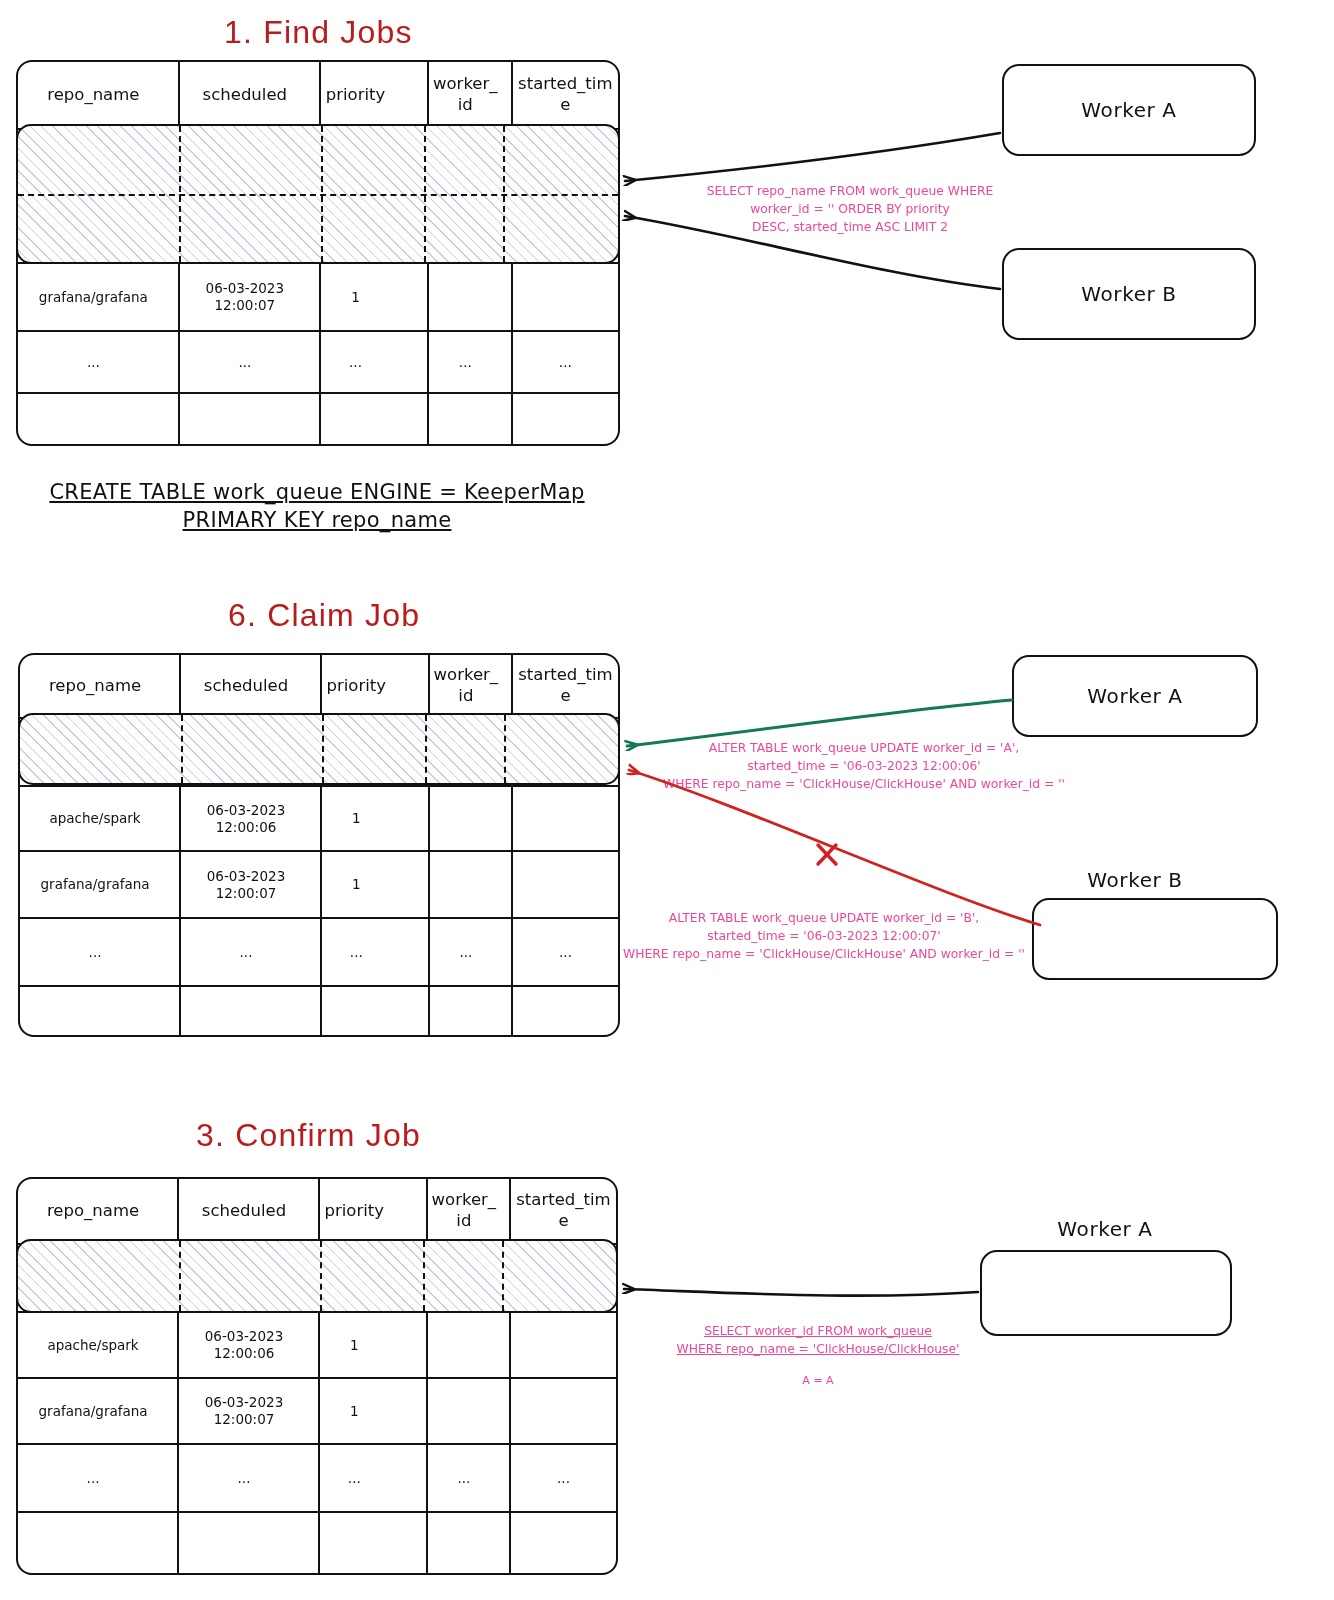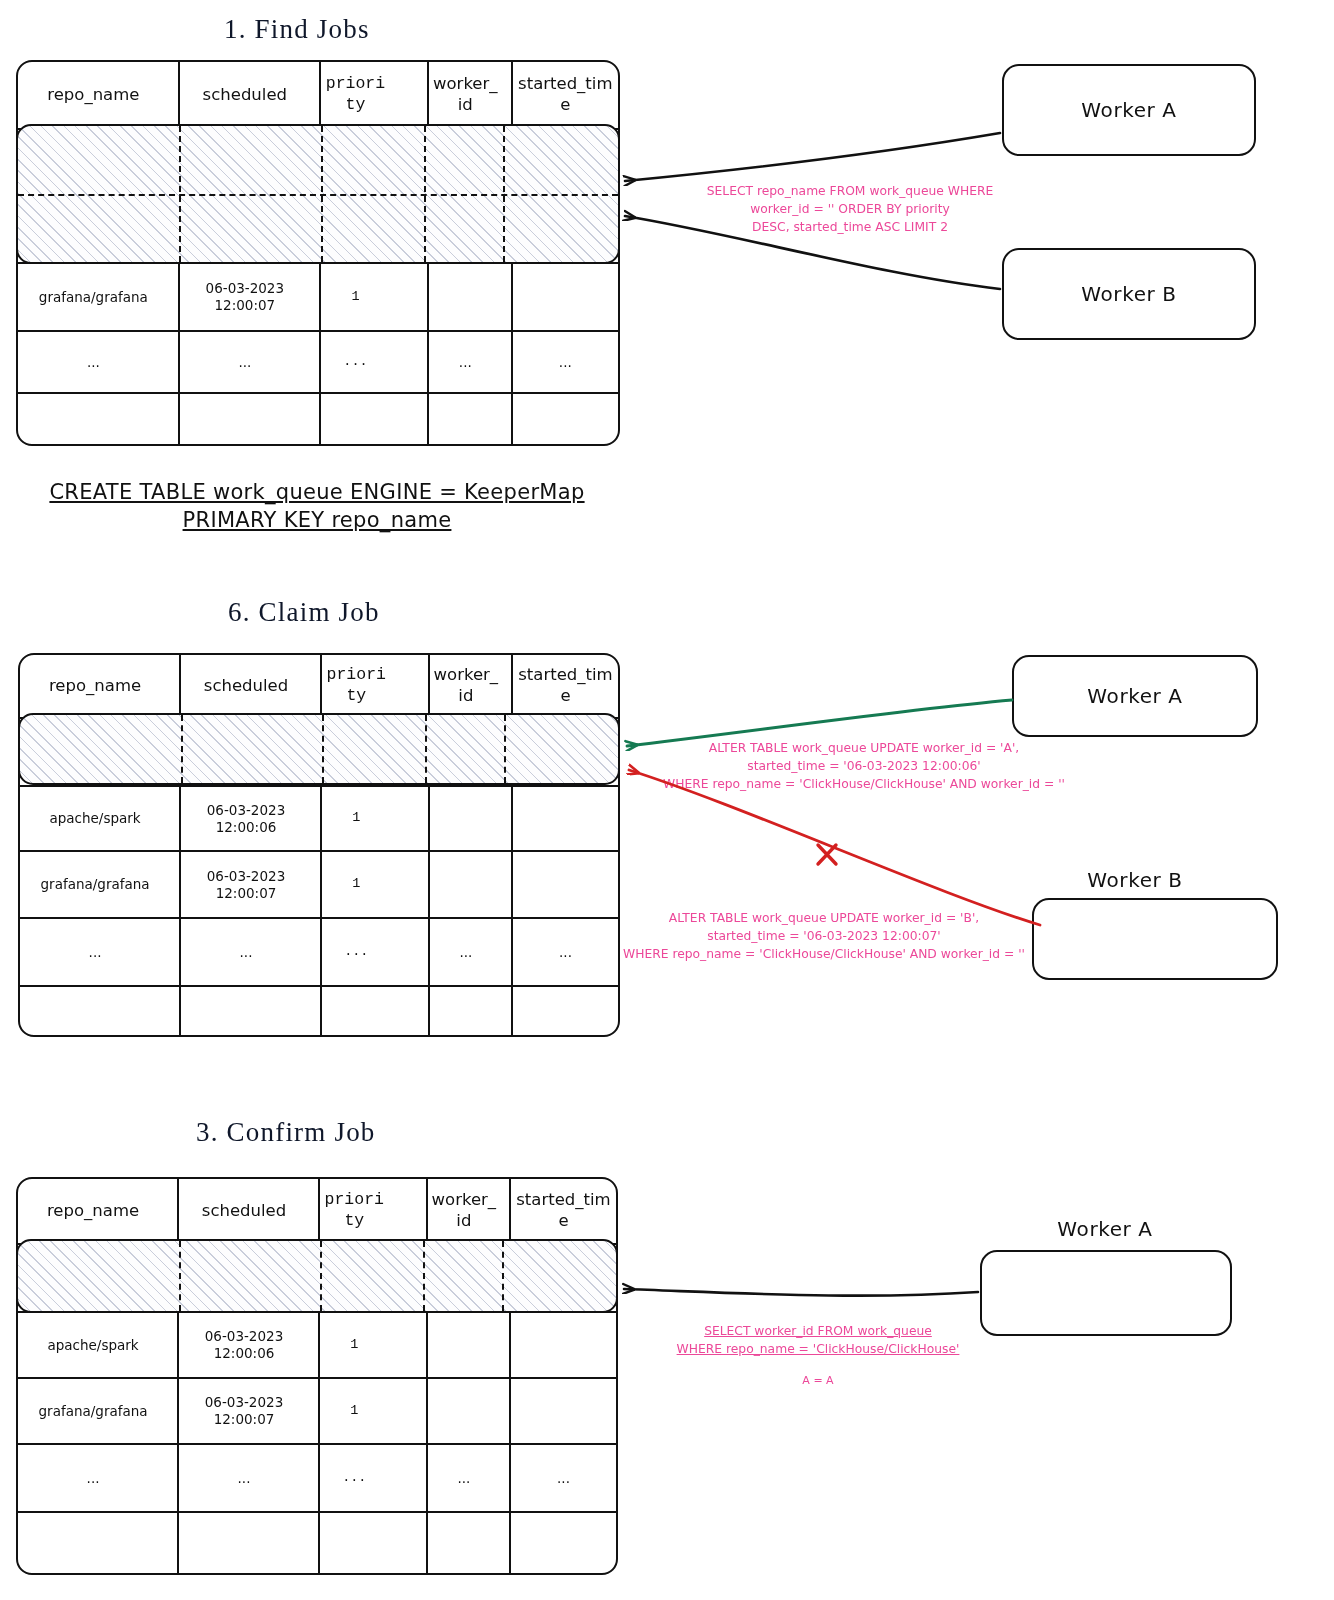--- a/index.html
+++ b/index.html
@@ -8,24 +8,24 @@
     background: #ffffff;
     font-family: "DejaVu Sans", sans-serif;
     overflow: hidden;
   }
   .page { position: relative; width: 1334px; height: 1600px; }
 
   .section { position: absolute; left: 0; width: 1334px; }
 
   .sec-title {
     position: absolute;
-    font-family: Liberation Serif, serif;
-    font-size: 27px;
+    font-family: Liberation Sans, sans-serif;
+    font-size: 32px;
     letter-spacing: 1.2px;
-    color: #0f172a;
+    color: #b91c1c;
     white-space: nowrap;
   }
 
   
   .tbl-wrap { position: absolute; }
   .tbl {
     position: relative;
     border: 2.6px solid #111;
     border-radius: 16px;
     background: #fff;
@@ -43,21 +43,21 @@
     line-height: 1.25;
     padding: 2px 3px;
     word-break: break-word;
   }
   .tcell + .tcell { border-left: 2.2px solid #111; }
   .hdr .tcell { font-size: 16.5px; }
 
   
   .c0 { width: 169px; }
   .c1 { width: 148px; }
-  .c2 { width: 79px; font-family: Liberation Mono, monospace; }
+  .c2 { width: 79px; }
   .c3 { width: 83px; margin-left: 28px; }
   .c4 { width: 120px; }
 
   
   .hl-band {
     position: absolute;
     border: 2.8px solid #111;
     border-radius: 15px;
     background-color: #fdfdfe;
     background-image: repeating-linear-gradient(

